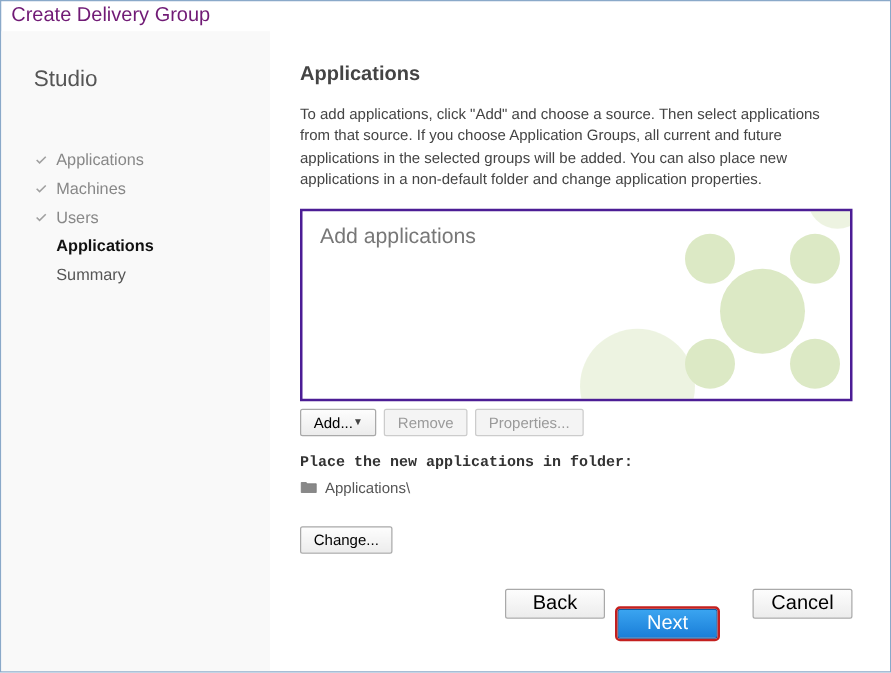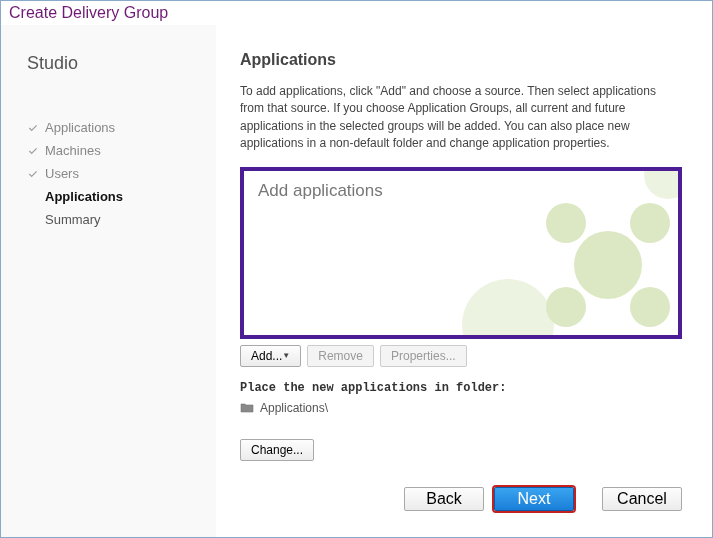--- a/index.html
+++ b/index.html
@@ -63,22 +63,22 @@
     color: #444;
     margin: 0 0 14px 0;
   }
   .intro-text {
     font-size: 12px;
     color: #444;
     line-height: 1.45;
     margin: 0 0 14px 0;
   }
   .apps-box {
-    border: 4px solid #4c1d95;
-    height: 172px;
+    border: 2px solid #4c1d95;
+    height: 154px;
     position: relative;
     overflow: hidden;
     background: #fff;
   }
   .apps-placeholder {
     position: absolute;
     top: 10px; left: 14px;
     font-size: 17px;
     color: #777;
     font-weight: 400;
@@ -145,20 +145,21 @@
     background: linear-gradient(#fdfdfd,#ececec);
     border-radius: 2px;
     cursor: pointer;
   }
   .wbtn.primary {
     background: linear-gradient(#3aa4f0,#1a7ed8);
     color: #fff;
     border: 1px solid #0b5ca6;
     outline: 2px solid #c4201f;
     outline-offset: 0px;
+    margin-top: 16px;
   }
   .wbtn.cancel { margin-left: 18px; }
 </style>
 </head>
 <body>
 
 <div class="titlebar">
   <span>Create Delivery Group</span>
 </div>
 

